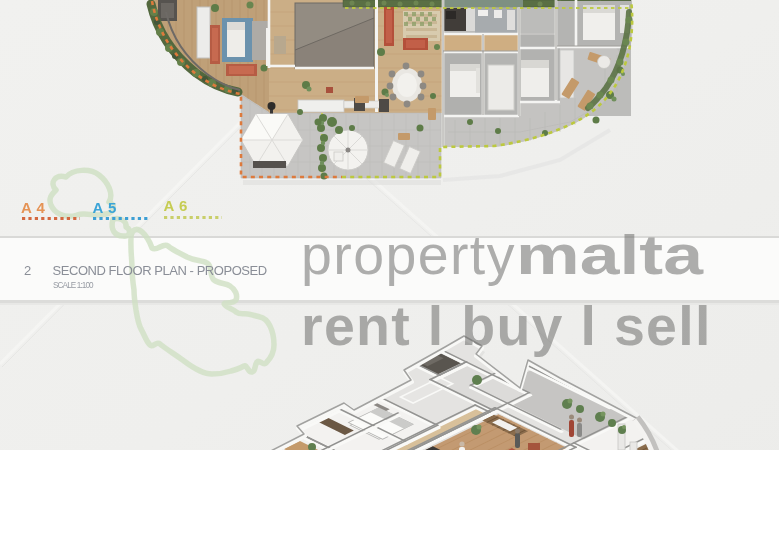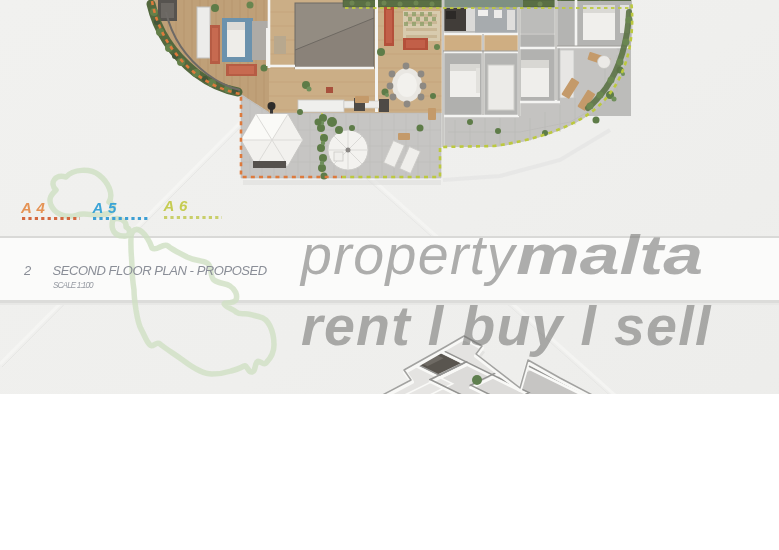--- a/index.html
+++ b/index.html
@@ -1,17 +1,17 @@
 <!DOCTYPE html>
 <html><head>
 <meta charset="utf-8">
 <style>
 html,body{margin:0;padding:0;}
 body{width:779px;height:550px;overflow:hidden;font-family:"Liberation Sans",sans-serif;}
-#page{position:relative;width:779px;height:394px;background:#c4b5fd;overflow:hidden;font-style:italic;}
+#page{position:relative;width:779px;height:450px;background:#c4b5fd;overflow:hidden;}
 </style>
 </head>
 <body>
 <div id="page">
 <svg width="779" height="550" viewBox="0 0 779 550">
 <defs>
 <linearGradient id="bgg" x1="0" y1="0" x2="1" y2="1">
 <stop offset="0" stop-color="#f1f1ef"></stop>
 <stop offset="0.5" stop-color="#efefed"></stop>
 <stop offset="1" stop-color="#ececea"></stop>

